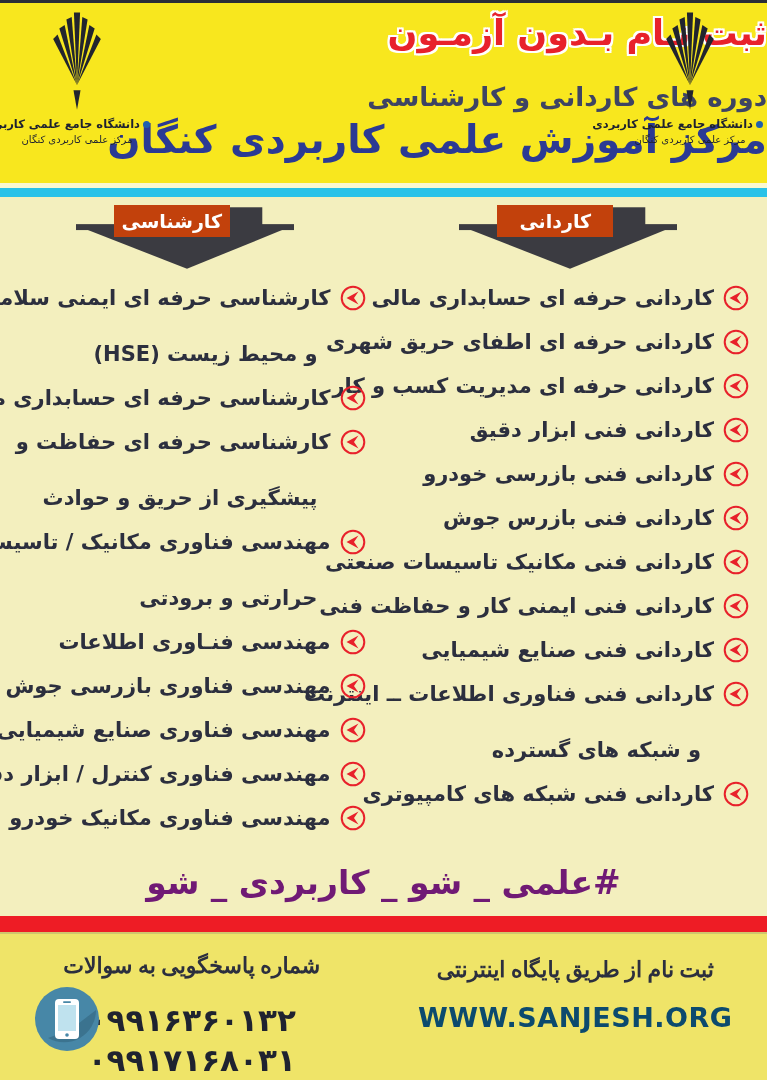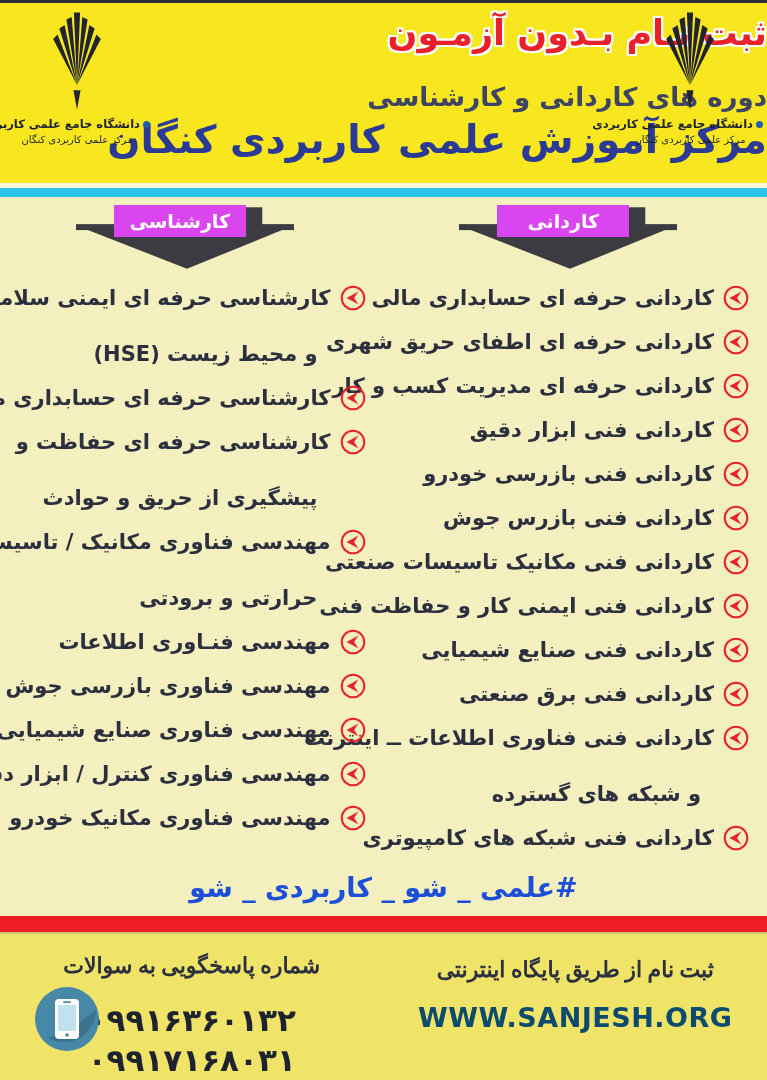--- a/index.html
+++ b/index.html
@@ -27,29 +27,29 @@
   .blue-dot{display:inline-block;width:7px;height:7px;border-radius:50%;background:#1f5fae;margin-left:3px;vertical-align:middle;}
   .gap-line{height:5px;background:#fbf8d2;}
   .cyan-stripe{height:9px;background:#29c2e8;}
   
   .main{height:717px;background:#f3efbe;display:flex;flex-direction:column;}
   .columns{display:flex;flex:0 0 auto;}
   .col{width:50%;box-sizing:border-box;padding:6px 18px 0 4px;}
   .badge{position:relative;width:218px;height:66px;margin:2px auto 12px;}
   .badge svg{position:absolute;left:0;top:0;}
   .badge-label{
-    position:absolute;left:38px;top:0;width:132px;height:32px;background:#d946ef;
+    position:absolute;left:38px;top:0;width:116px;height:32px;background:#c2410c;
     color:#ffffff;font-weight:bold;font-size:19px;display:flex;align-items:center;justify-content:center;
   }
   .prog-item{margin-bottom:14px;}
   .prog-line{display:flex;align-items:center;gap:9px;line-height:30px;}
   .prog-line.cont{padding-right:48px;margin-top:26px;}
   .prog-text{font-weight:bold;font-size:21px;color:#2c2f3e;white-space:nowrap;}
   .bullet{flex:0 0 26px;height:26px;}
-  .hashtag{margin-top:auto;margin-bottom:10px;text-align:center;color:#1d4ed8;font-weight:bold;font-size:27px;line-height:42px;}
+  .hashtag{margin-top:auto;margin-bottom:10px;text-align:center;color:#701a75;font-weight:bold;font-size:33px;line-height:42px;}
   
   .red-stripe{height:22px;background:linear-gradient(180deg,#f3efbe 0 2px,#ee1c25 2px 18px,#cfc66d 18px 20px,#efe468 20px 22px);}
   .footer{height:144px;background:#efe468;display:flex;}
   .footer-half{width:50%;box-sizing:border-box;text-align:center;position:relative;}
   .footer-right{padding-top:20px;}
   .footer-left{padding-top:16px;}
   .f-label{font-size:22px;font-weight:bold;color:#2c2f3e;line-height:28px;font-family:Liberation Serif, serif;}
   .website{font-size:27px;color:#0c4a6e;margin-top:18px;direction:ltr;letter-spacing:.5px;font-weight:bold;}
   .phones{margin-top:20px;}
   .phone{font-size:31px;font-weight:bold;color:#1f2330;line-height:40px;direction:ltr;}
@@ -201,29 +201,20 @@
                 </svg>
                 <span class="prog-text">کاردانی فنی صنایع شیمیایی</span>
               </div>
             </div>
             <div class="prog-item">
               <div class="prog-line">
                 <svg class="bullet" viewBox="0 0 26 26" width="26" height="26">
                   <circle cx="13" cy="13" r="11.3" fill="none" stroke="#e8212b" stroke-width="2"></circle>
                   <path d="M18.5,6.5 L6.5,13 L18.5,19.5 L14,13 Z" fill="#e8212b"></path>
                 </svg>
-                <span class="prog-text">کاردانی فنی برق صنعتی</span>
-              </div>
-            </div>
-            <div class="prog-item">
-              <div class="prog-line">
-                <svg class="bullet" viewBox="0 0 26 26" width="26" height="26">
-                  <circle cx="13" cy="13" r="11.3" fill="none" stroke="#e8212b" stroke-width="2"></circle>
-                  <path d="M18.5,6.5 L6.5,13 L18.5,19.5 L14,13 Z" fill="#e8212b"></path>
-                </svg>
                 <span class="prog-text">کاردانی فنی فناوری اطلاعات ــ اینترنت</span>
               </div>
               <div class="prog-line cont">
                 <span class="prog-text">و شبکه های گسترده</span>
               </div>
             </div>
             <div class="prog-item">
               <div class="prog-line">
                 <svg class="bullet" viewBox="0 0 26 26" width="26" height="26">
                   <circle cx="13" cy="13" r="11.3" fill="none" stroke="#e8212b" stroke-width="2"></circle>

